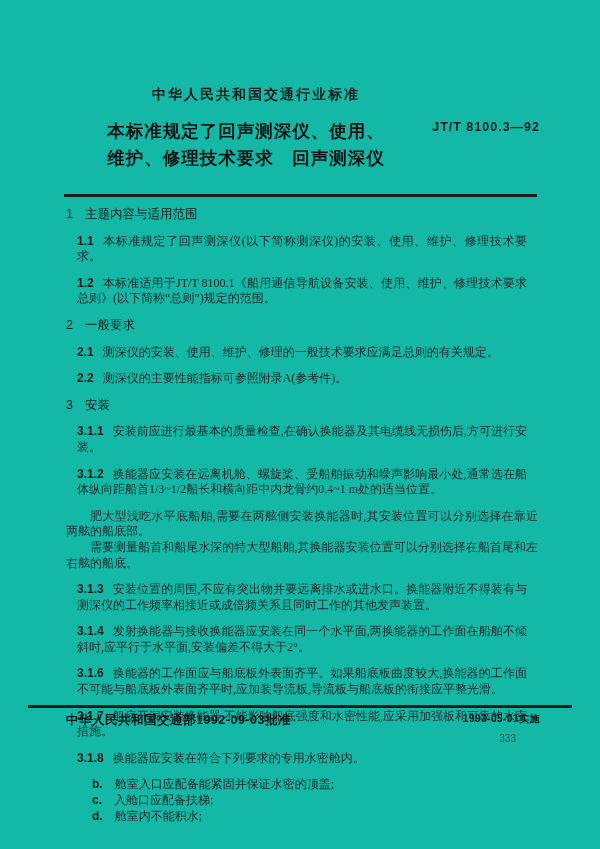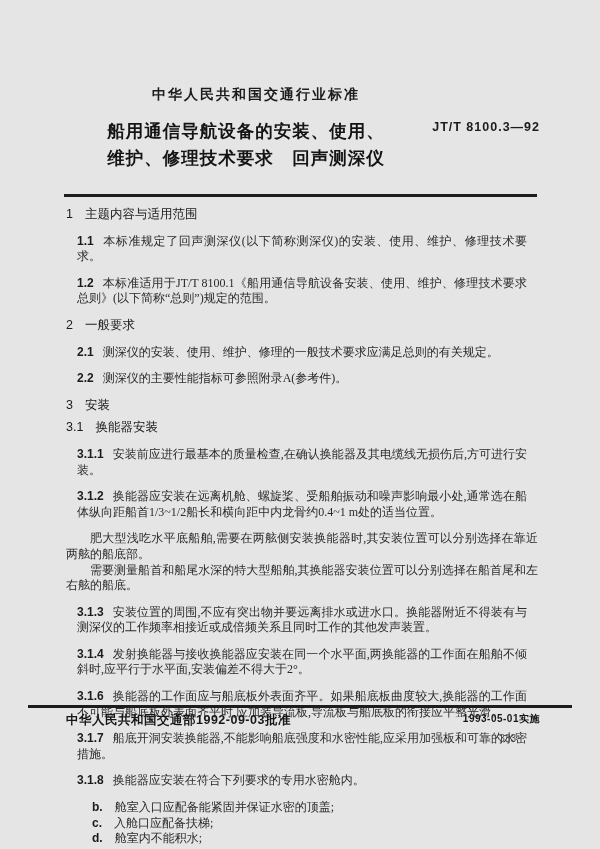--- a/index.html
+++ b/index.html
@@ -1,20 +1,20 @@
 <!DOCTYPE html>
 <html><head>
 <meta charset="utf-8">
 <style>
   html,body{margin:0;padding:0;background:#888;}
   .page{
     position:relative;
     width:600px;height:849px;
     margin:0 auto;
-    background:#e5e5e5;
+    background:#14b8a6;
     font-family:"Liberation Serif","DejaVu Serif",serif;
     color:#262626;
     overflow:hidden;
   }
   .hei{font-family:"Liberation Sans","DejaVu Sans",sans-serif;font-weight:bold;}
 
   .doc-header{
     position:absolute;left:66px;top:86px;width:380px;
     text-align:center;font-size:14px;letter-spacing:2px;color:#1c1c1c;
   }
@@ -76,21 +76,21 @@
 </head>
 <body>
 
 <div class="page">
 
   <div class="doc-header hei">中华人民共和国交通行业标准</div>
 
   <div class="std-no">JT/T 8100.3—92</div>
 
   <div class="doc-title hei">
-    <div>船用通信导航设备的安装、使用、</div>
+    <div>本标准规定了回声测深仪、使用、</div>
     <div>维护、修理技术要求　回声测深仪</div>
   </div>
 
   <div class="rule-top"></div>
 
   <div class="content">
 
     <p class="sec-h"><span class="num">1</span><span>主题内容与适用范围</span></p>
 
     <p class="clause"><span class="num">1.1</span><span>本标准规定了回声测深仪(以下简称测深仪)的安装、使用、维护、修理技术要求。</span></p>
@@ -98,21 +98,20 @@
     <p class="clause"><span class="num">1.2</span><span>本标准适用于JT/T 8100.1《船用通信导航设备安装、使用、维护、修理技术要求　总则》(以下简称“总则”)规定的范围。</span></p>
 
     <p class="sec-h"><span class="num">2</span><span>一般要求</span></p>
 
     <p class="clause"><span class="num">2.1</span><span>测深仪的安装、使用、维护、修理的一般技术要求应满足总则的有关规定。</span></p>
 
     <p class="clause"><span class="num">2.2</span><span>测深仪的主要性能指标可参照附录A(参考件)。</span></p>
 
     <p class="sec-h"><span class="num">3</span><span>安装</span></p>
 
-    <p class="sec-h" style="margin:0 0 1px 0;"><span class="num">3.1</span><span>换能器安装</span></p>
 
     <p class="clause"><span class="num">3.1.1</span><span>安装前应进行最基本的质量检查,在确认换能器及其电缆线无损伤后,方可进行安装。</span></p>
 
     <p class="clause"><span class="num">3.1.2</span><span>换能器应安装在远离机舱、螺旋桨、受船舶振动和噪声影响最小处,通常选在船体纵向距船首1/3~1/2船长和横向距中内龙骨约0.4~1 m处的适当位置。</span></p>
 
     <p class="para">肥大型浅吃水平底船舶,需要在两舷侧安装换能器时,其安装位置可以分别选择在靠近两舷的船底部。</p>
 
     <p class="para">需要测量船首和船尾水深的特大型船舶,其换能器安装位置可以分别选择在船首尾和左右舷的船底。</p>
 
     <p class="clause"><span class="num">3.1.3</span><span>安装位置的周围,不应有突出物并要远离排水或进水口。换能器附近不得装有与测深仪的工作频率相接近或成倍频关系且同时工作的其他发声装置。</span></p>

